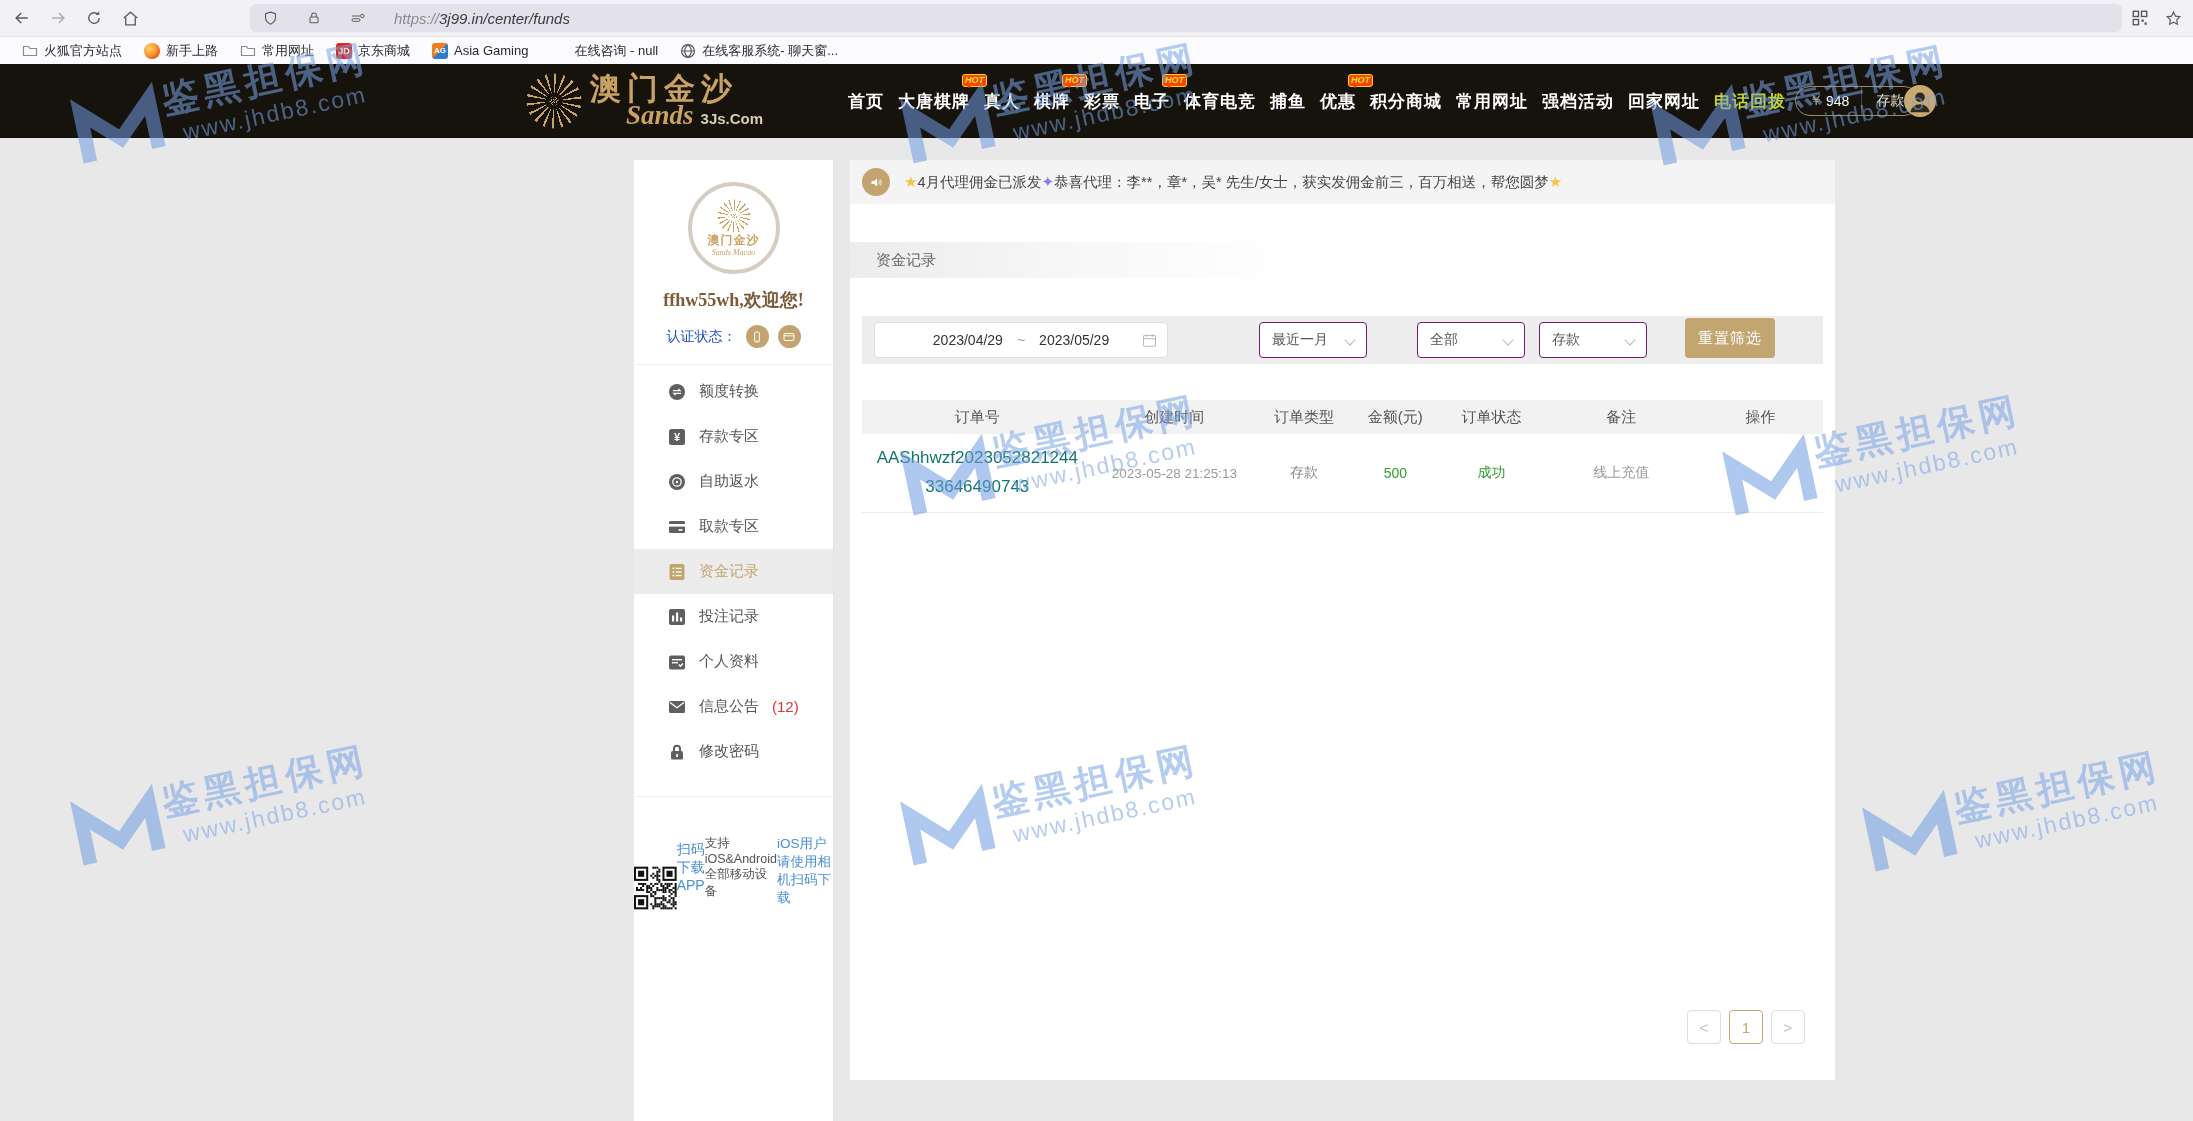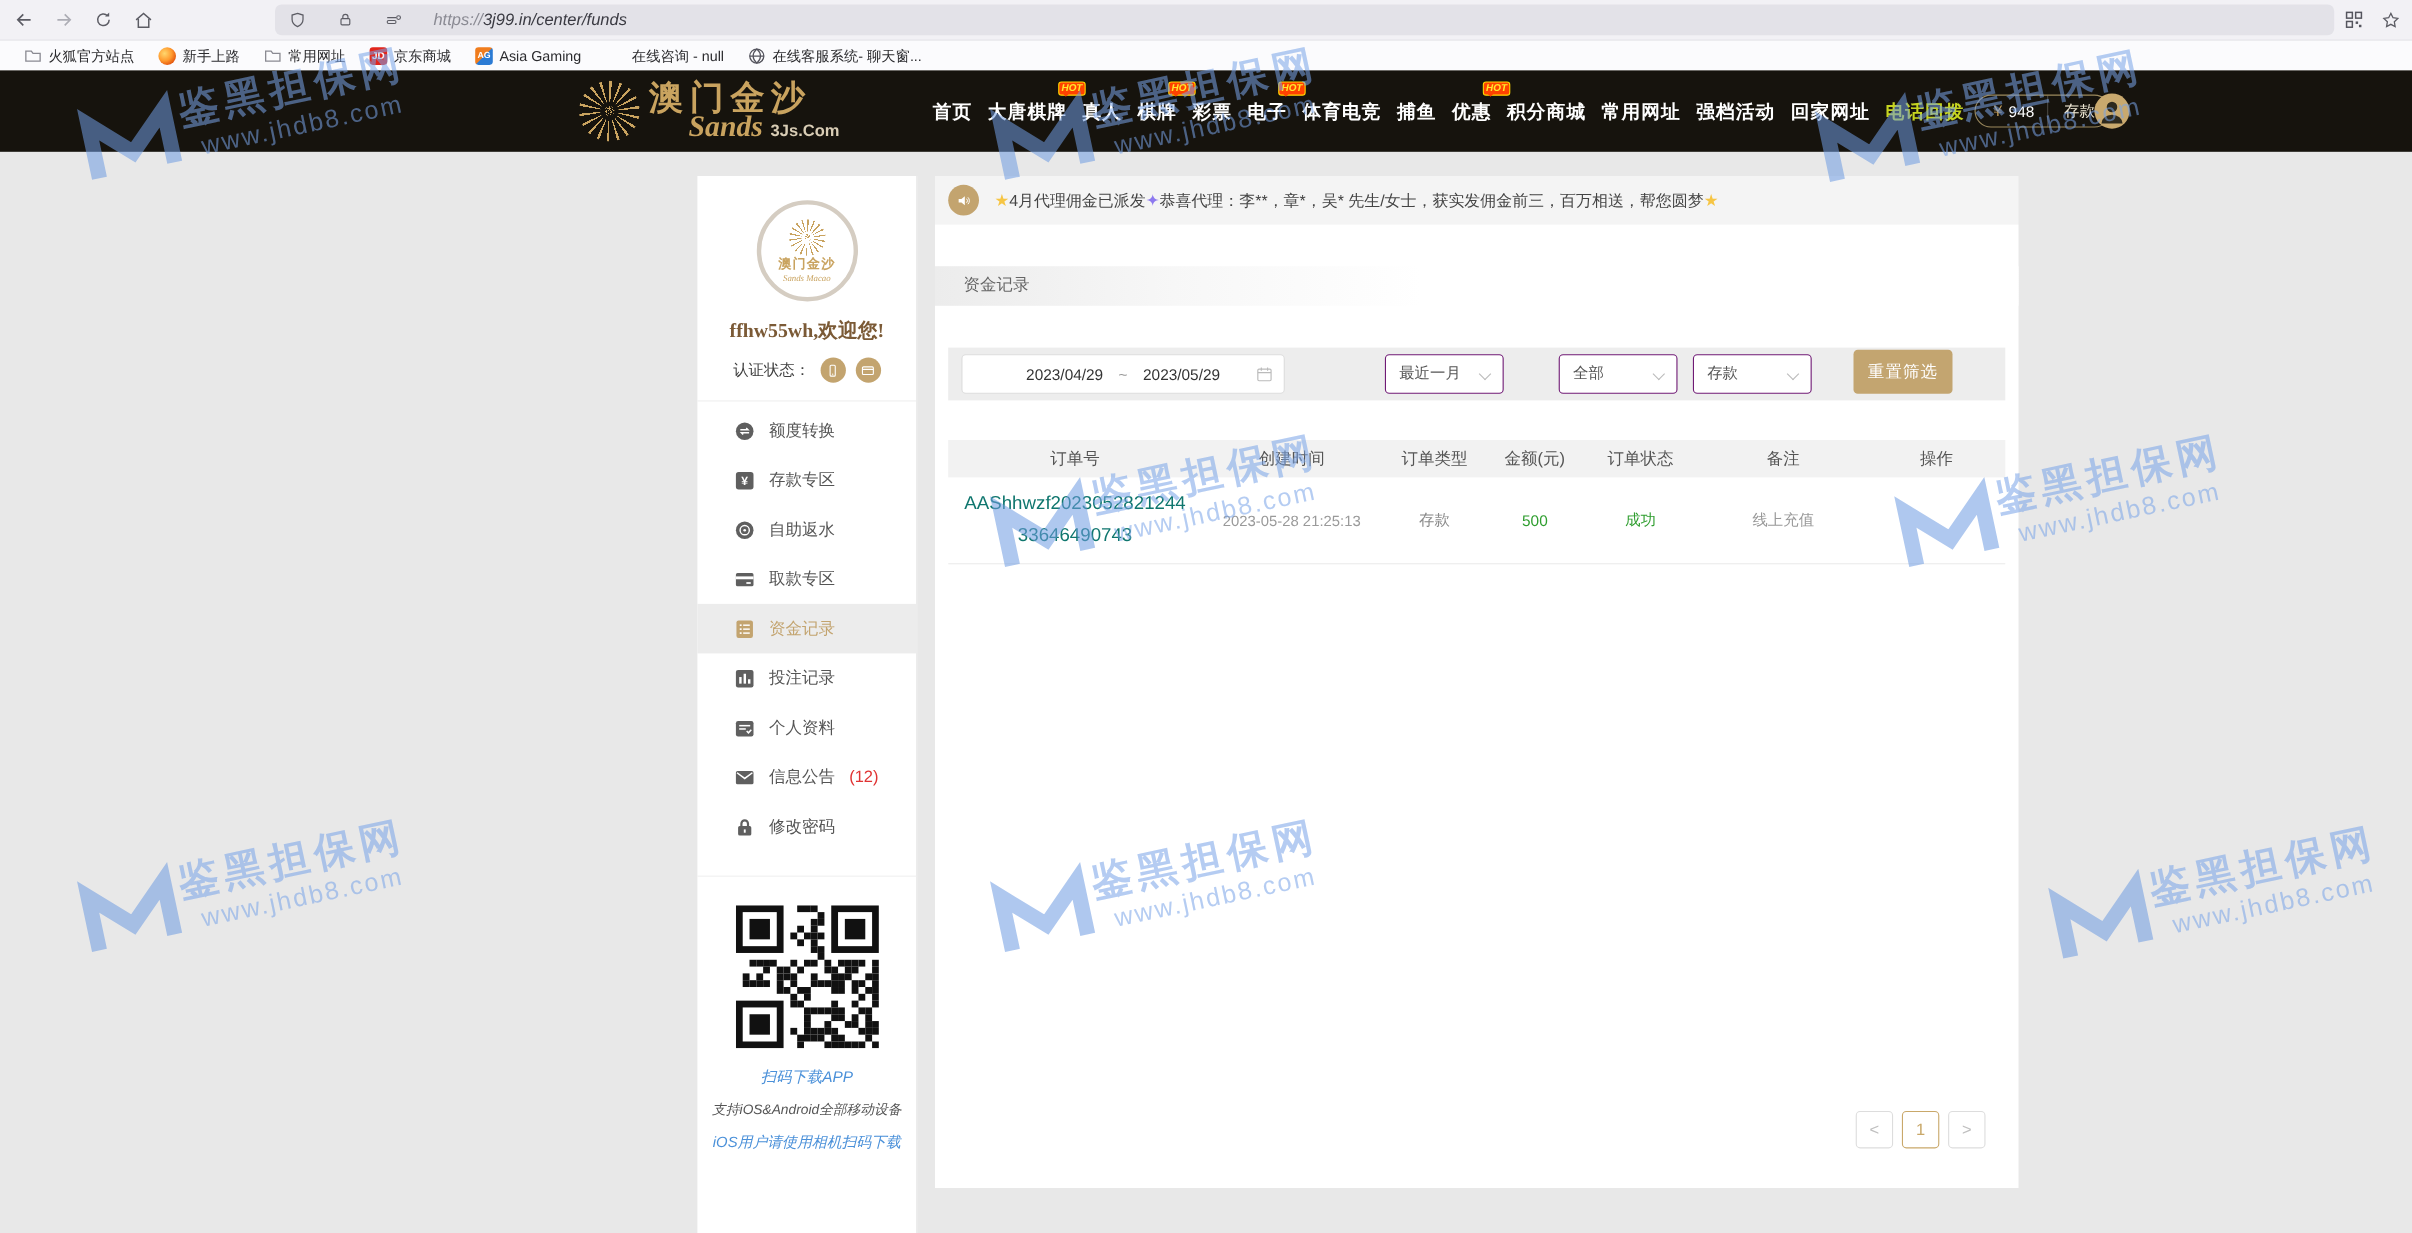--- a/index.html
+++ b/index.html
@@ -52,30 +52,30 @@
   
   .sidebar{position:absolute;left:634px;top:160px;width:200px;height:961px;background:#fff;border-right:1px solid #e4e4e4;box-sizing:border-box;}
   .side-logo{width:84px;height:84px;border-radius:50%;border:4px solid #d5cdc2;margin:22px auto 0;display:flex;flex-direction:column;align-items:center;justify-content:center;gap:1px;}
   .side-logo .sunburst{width:34px;height:34px;
     -webkit-mask:radial-gradient(circle,#000 0 3px,rgba(0,0,0,0) 3.5px 5px,#000 6px 16px,rgba(0,0,0,0) 17px);
     mask:radial-gradient(circle,#000 0 3px,rgba(0,0,0,0) 3.5px 5px,#000 6px 16px,rgba(0,0,0,0) 17px);}
   .side-logo-cn{font-family:"Liberation Serif","DejaVu Serif",serif;font-size:12px;font-weight:bold;color:#c9a35f;letter-spacing:1px;line-height:1.1;}
   .side-logo-en{font-family:"Liberation Serif","DejaVu Serif",serif;font-style:italic;font-size:8px;color:#c9a35f;line-height:1;}
   .welcome{margin-top:14px;text-align:center;font-family:"Liberation Serif","DejaVu Serif",serif;font-size:18px;font-weight:bold;color:#7b5a36;}
   .auth-row{margin-top:13px;display:flex;align-items:center;justify-content:center;gap:9px;}
-  .auth-label{font-size:14px;color:#404040;}
+  .auth-label{font-size:14px;color:#1d4ed8;}
   .auth-ic{width:23px;height:23px;border-radius:50%;background:#c3a46f;display:flex;align-items:center;justify-content:center;}
   .side-divider{margin-top:16px;border-top:1px solid #efefef;}
   .menu{margin-top:4px;}
   .menu-item{height:45px;display:flex;align-items:center;padding-left:34px;gap:13px;font-size:15px;color:#555;cursor:pointer;}
   .menu-item .mi{width:18px;height:18px;color:#5f5f5f;flex:0 0 auto;}
   .menu-item.active{background:#ececec;color:#c3a46f;}
   .menu-item.active .mi{color:#c3a46f;}
   .menu-badge{color:#e03333;}
-  .qr-wrap{margin-top:22px;border-top:1px solid #efefef;padding-top:26px;display:flex;flex-direction:column;align-items:center;font-style:italic;}
+  .qr-wrap{margin-top:22px;border-top:1px solid #efefef;padding-top:26px;display:flex;flex-direction:row;align-items:flex-start;}
   .qr-caption{margin-top:18px;font-size:14px;color:#4a90d9;cursor:pointer;}
   .qr-support{margin-top:12px;font-size:12.5px;color:#555;}
   .qr-caption2{margin-top:12px;font-size:13.5px;color:#4a90d9;cursor:pointer;}
 
   
   .annbar{position:absolute;left:850px;top:160px;width:985px;height:44px;background:#f4f4f4;display:flex;align-items:center;gap:14px;padding-left:12px;box-sizing:border-box;}
   .ann-speaker{width:28px;height:28px;border-radius:50%;background:#c3a46f;display:flex;align-items:center;justify-content:center;flex:0 0 auto;}
   .ann-text{font-size:14.5px;color:#444;white-space:nowrap;}
   .ann-star{color:#f6c544;font-size:15px;}
   .ann-sparkle{color:#8d79ef;font-size:15px;}

